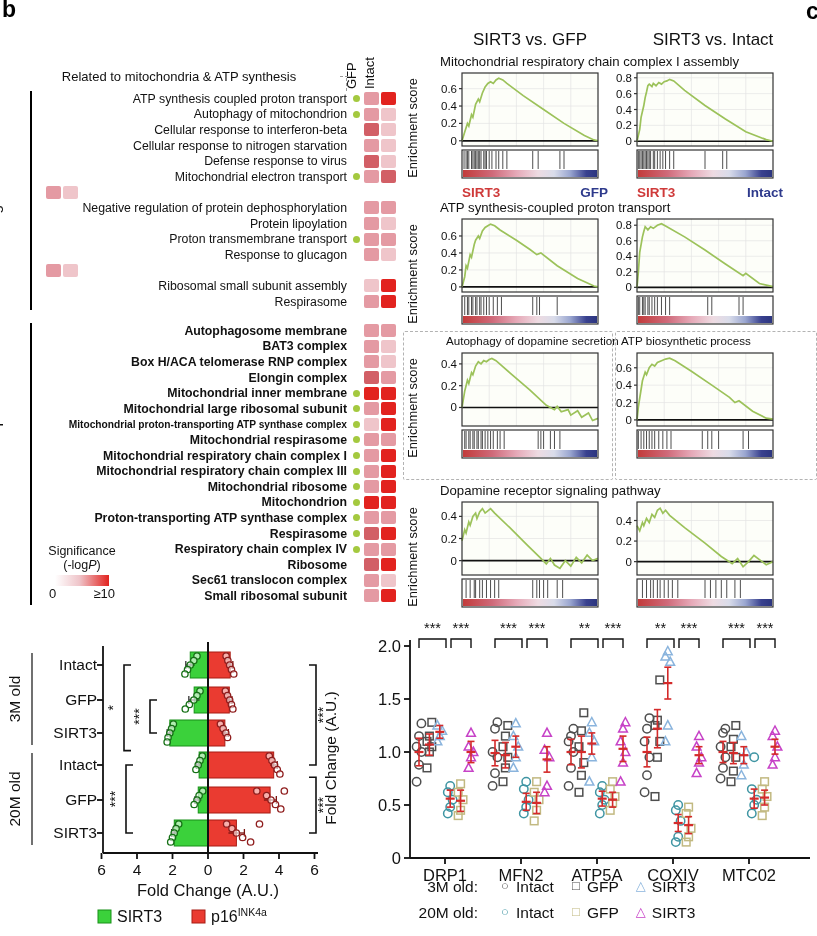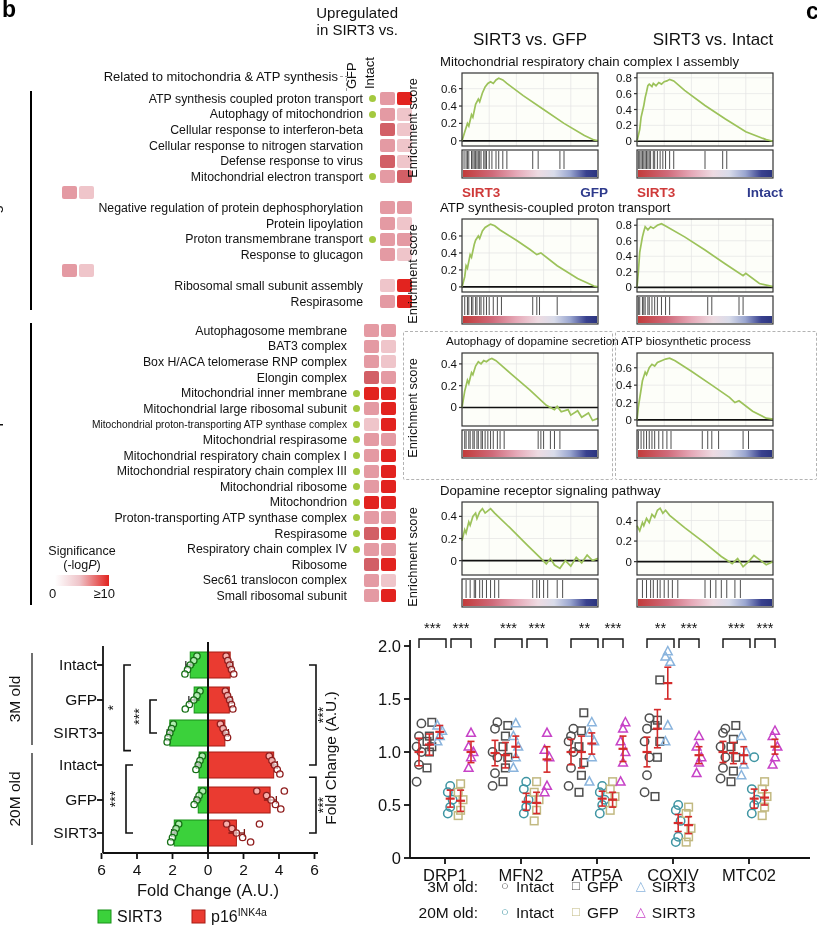--- a/index.html
+++ b/index.html
@@ -5,21 +5,21 @@
   html,body{margin:0;padding:0;background:#fff;}
   #fig{position:relative;width:817px;height:936px;background:#fff;overflow:hidden;
        font-family:"Liberation Sans","DejaVu Sans",sans-serif;color:#111;}
   .panel-letter{position:absolute;font-size:23px;font-weight:bold;color:#000;}
   
   #go{position:absolute;left:0;top:0;width:400px;height:620px;}
   #go-header{position:absolute;left:270px;top:4px;width:128px;text-align:right;
              font-size:15px;line-height:17px;color:#111;}
   .rotlab{position:absolute;transform:rotate(-90deg);transform-origin:0 100%;
           font-size:13px;white-space:nowrap;}
-  #related-note{position:absolute;left:20px;top:69px;width:318px;text-align:right;font-size:13px;}
+  #related-note{position:absolute;left:20px;top:69px;width:318px;text-align:center;font-size:13px;}
   .dashh{position:absolute;border-top:1.5px dashed #9a9a9a;}
   .dashv{position:absolute;border-left:1.5px dashed #9a9a9a;}
   .sec-line{position:absolute;width:2px;background:#000;}
   .sec-label{position:absolute;transform:rotate(-90deg);transform-origin:0 100%;
              font-size:15.5px;text-align:center;white-space:nowrap;}
   .rows{position:absolute;left:32px;width:364px;}
   .term-row{display:flex;align-items:center;height:15.6px;}
   .term-label{flex:1;text-align:right;font-size:12.3px;white-space:nowrap;padding-right:3px;}
   .term-row.sm .term-label{font-size:10.2px;}
   .dotslot{width:12px;display:flex;justify-content:center;}
@@ -50,33 +50,29 @@
 </style>
 </head>
 <body>
 
 <div id="fig">
 
   <div class="panel-letter" style="left:2px;top:-4px;">b</div>
   <div class="panel-letter" style="left:806px;top:-2px;">c</div>
 
   <div id="go">
-    <div id="go-header">
-      <div>Upregulated</div>
-      <div>in SIRT3 vs.</div>
-    </div>
     <div class="rotlab" style="left:359px;top:74px;width:46px;">GFP</div>
     <div class="rotlab" style="left:377px;top:74px;width:46px;">Intact</div>
     <div id="related-note">Related to mitochondria &amp; ATP synthesis</div>
     <div class="dashh" style="left:340px;top:76px;width:8px;"></div>
     <div class="dashv" style="left:346px;top:78px;height:13px;"></div>
 
     <div class="sec-label" style="left:4px;top:292px;width:218px;">GO: Biological Process</div>
     <div class="sec-line" style="left:30px;top:91px;height:219px;"></div>
-    <div class="rows" id="bp-rows" style="top:91px;margin-left:16px;">
+    <div class="rows" id="bp-rows" style="top:91px;">
         <div class="term-row">
           <div class="term-label">ATP synthesis coupled proton transport</div>
           <div class="dotslot">
             <div class="gdot" style="background: rgb(164, 201, 63);"></div>
           </div>
           <div class="cell" style="background: rgb(228, 154, 163);"></div>
           <div class="cell" style="background: rgb(226, 35, 31);"></div>
         </div>
         <div class="term-row">
           <div class="term-label">Autophagy of mitochondrion</div>
@@ -157,21 +153,21 @@
         <div class="term-row">
           <div class="term-label">Respirasome</div>
           <div class="dotslot"></div>
           <div class="cell" style="background: rgb(228, 154, 163);"></div>
           <div class="cell" style="background: rgb(226, 35, 31);"></div>
         </div>
       </div>
 
     <div class="sec-label" style="left:4px;top:586px;width:280px;">GO: Cellular Component</div>
     <div class="sec-line" style="left:30px;top:323px;height:282px;"></div>
-    <div class="rows" id="cc-rows" style="top:323px;">
+    <div class="rows" id="cc-rows" style="top:323px;font-weight:bold;">
         <div class="term-row">
           <div class="term-label">Autophagosome membrane</div>
           <div class="dotslot"></div>
           <div class="cell" style="background: rgb(228, 154, 163);"></div>
           <div class="cell" style="background: rgb(228, 154, 163);"></div>
         </div>
         <div class="term-row">
           <div class="term-label">BAT3 complex</div>
           <div class="dotslot"></div>
           <div class="cell" style="background: rgb(228, 154, 163);"></div>

